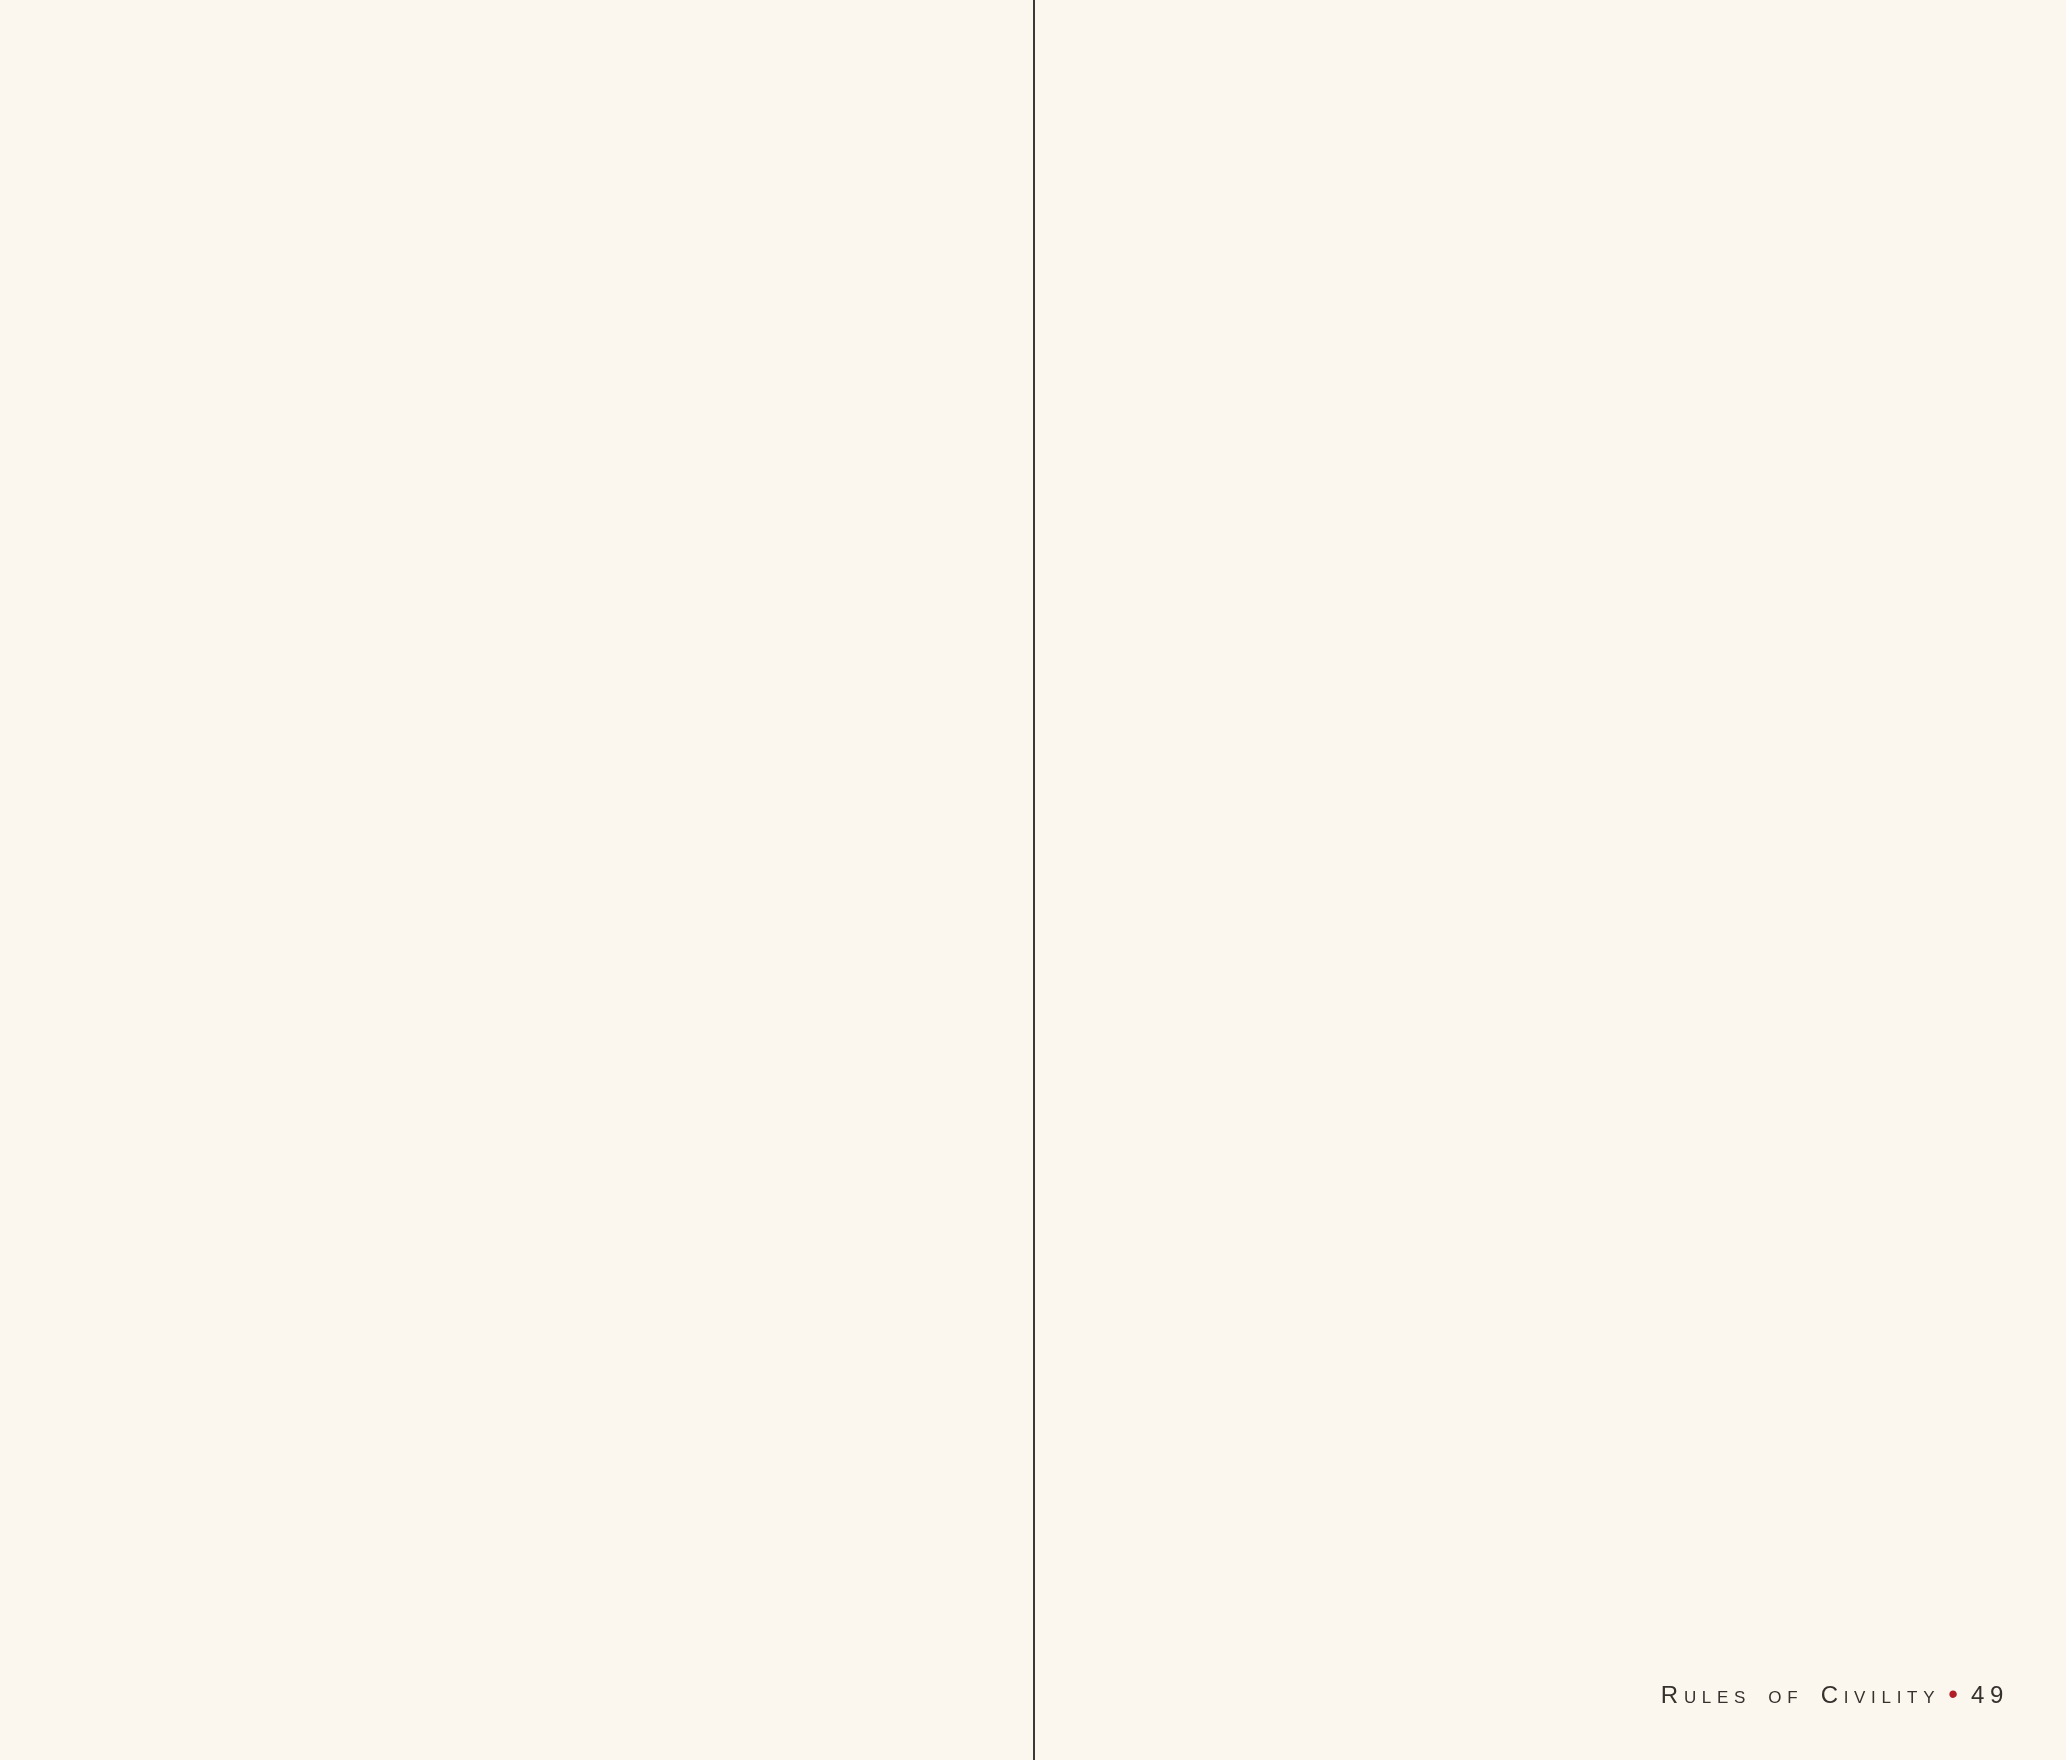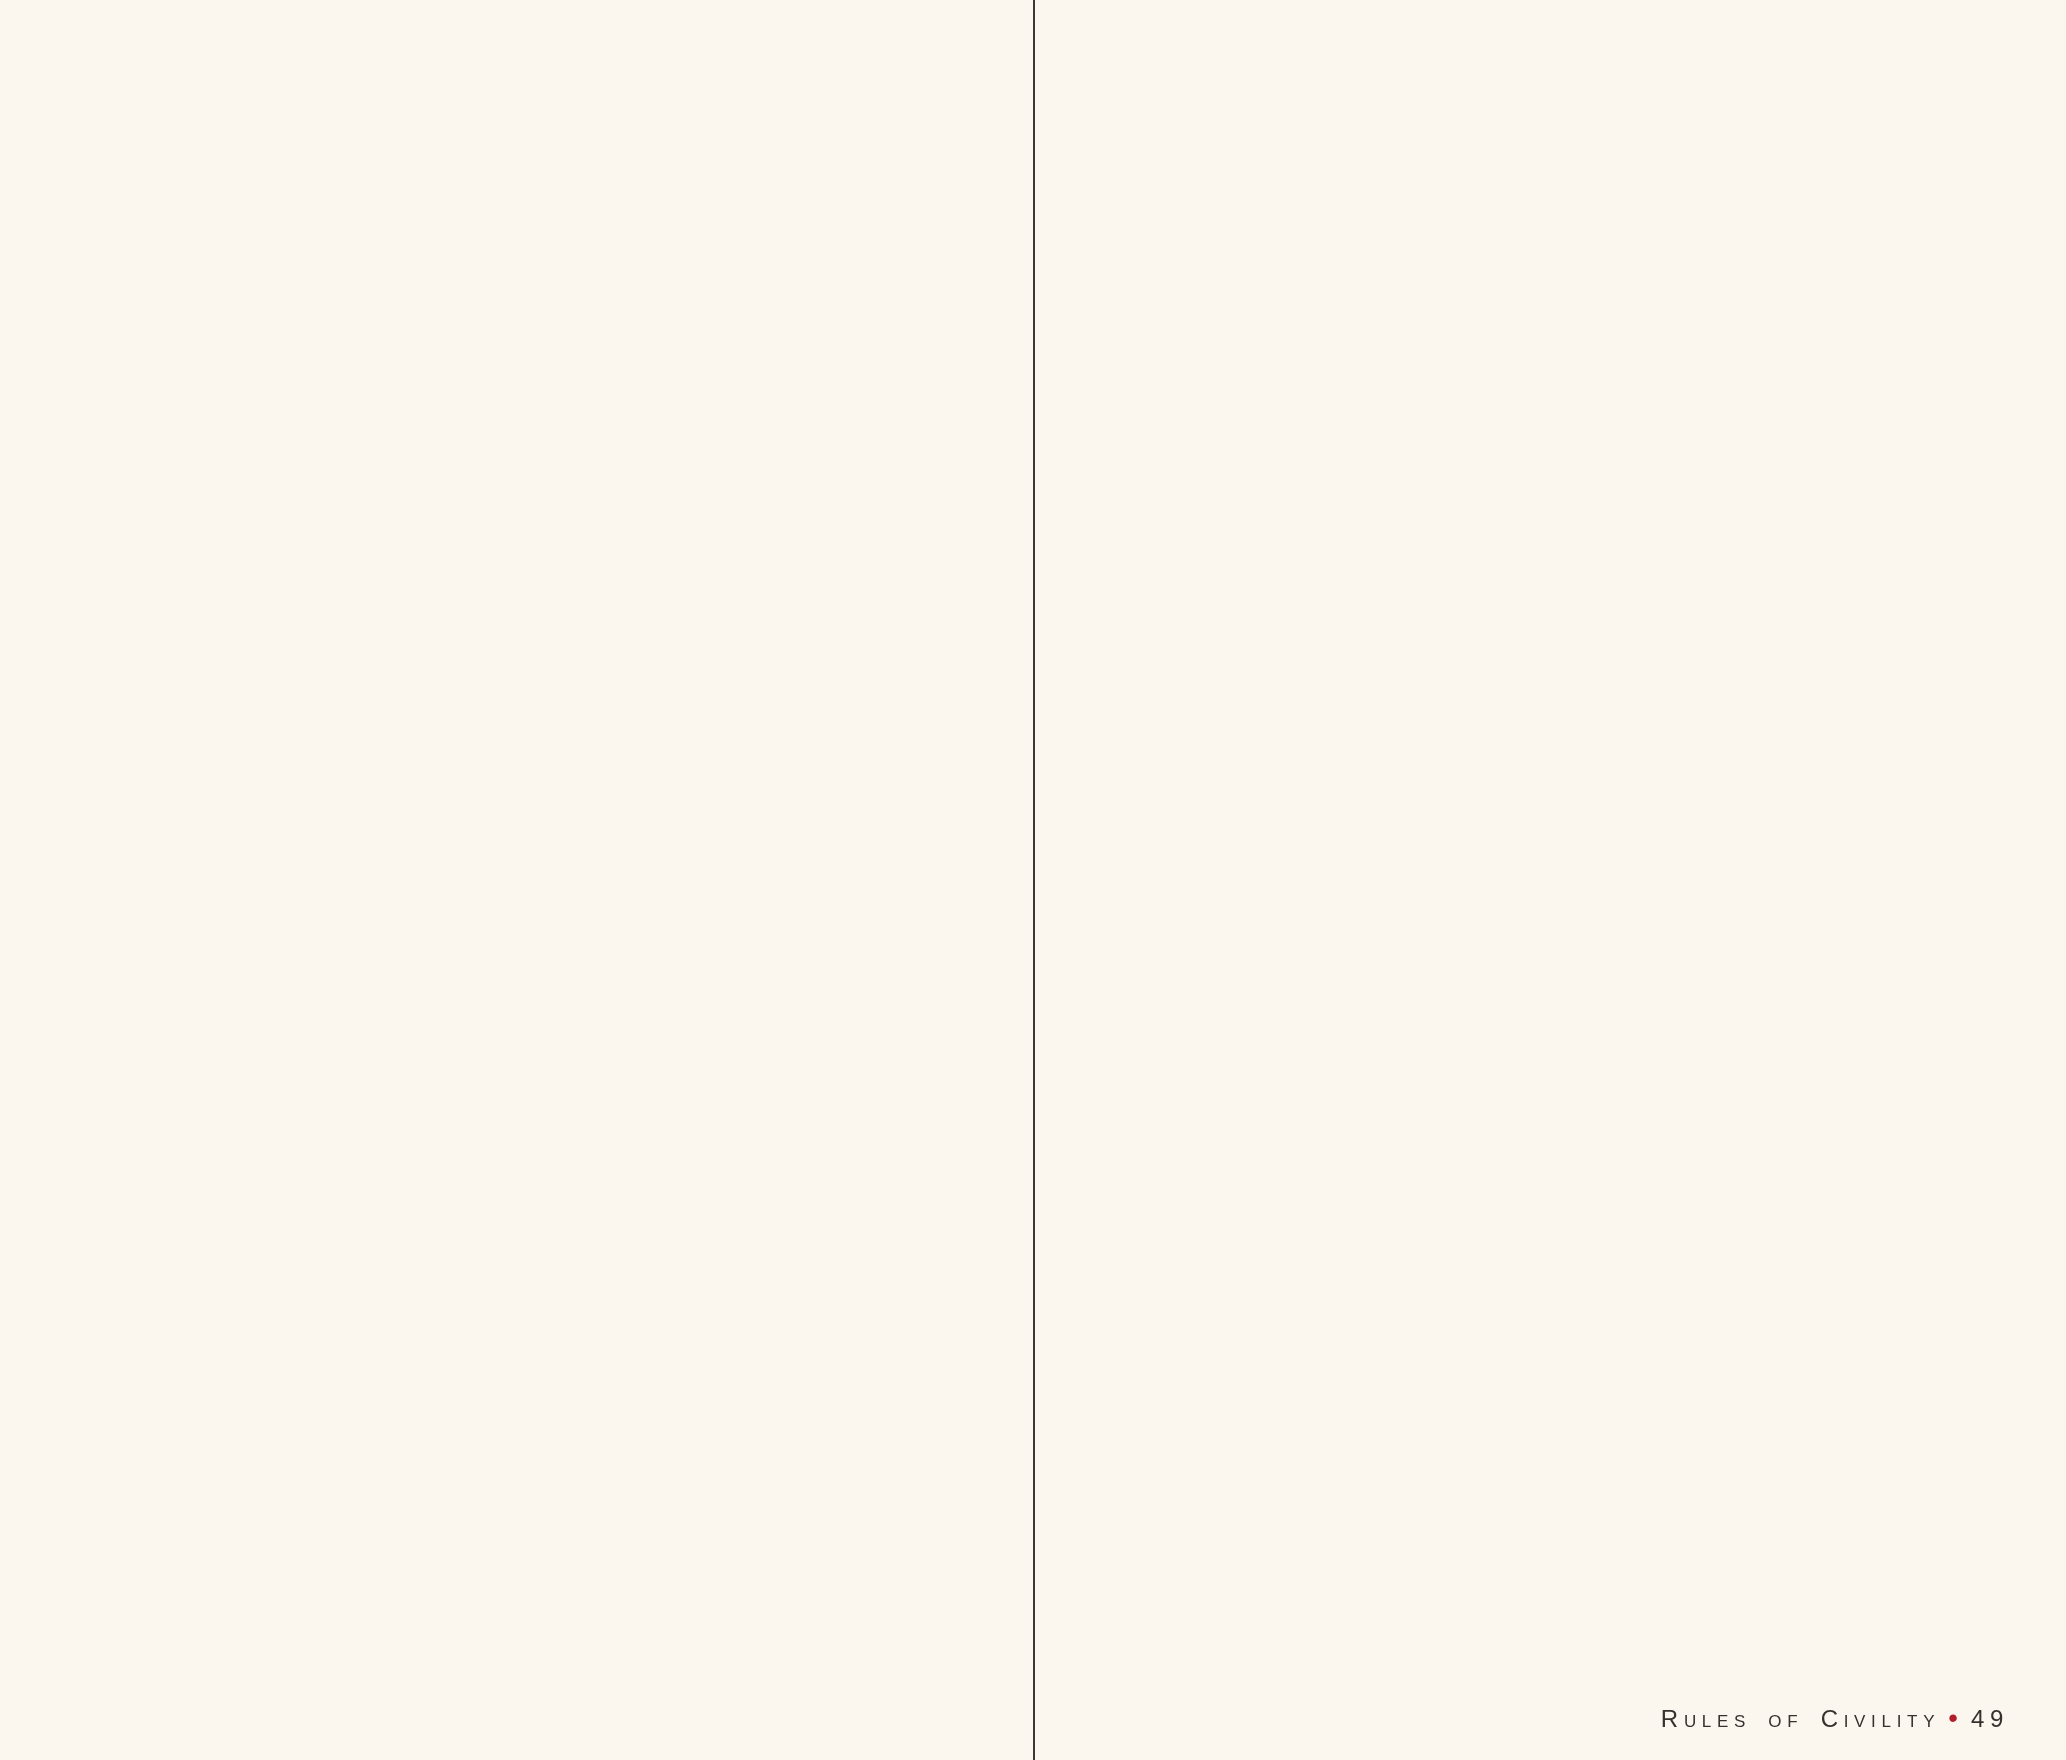--- a/index.html
+++ b/index.html
@@ -40,21 +40,20 @@
     top:1677px;
     right:58px;
     font-family:"Liberation Sans", sans-serif;
     font-variant:small-caps;
     font-size:24px;
     line-height:34px;
     letter-spacing:5.7px;
     word-spacing:4.9px;
     color:var(--footer);
     white-space:nowrap;
-    margin-top:24px;
   }
   .running-footer .bullet{
     color:var(--bullet);
     font-size:27.5px;
     letter-spacing:0;
     margin:0 13px 0 8px;
   }
 </style>
 </head>
 <body>

